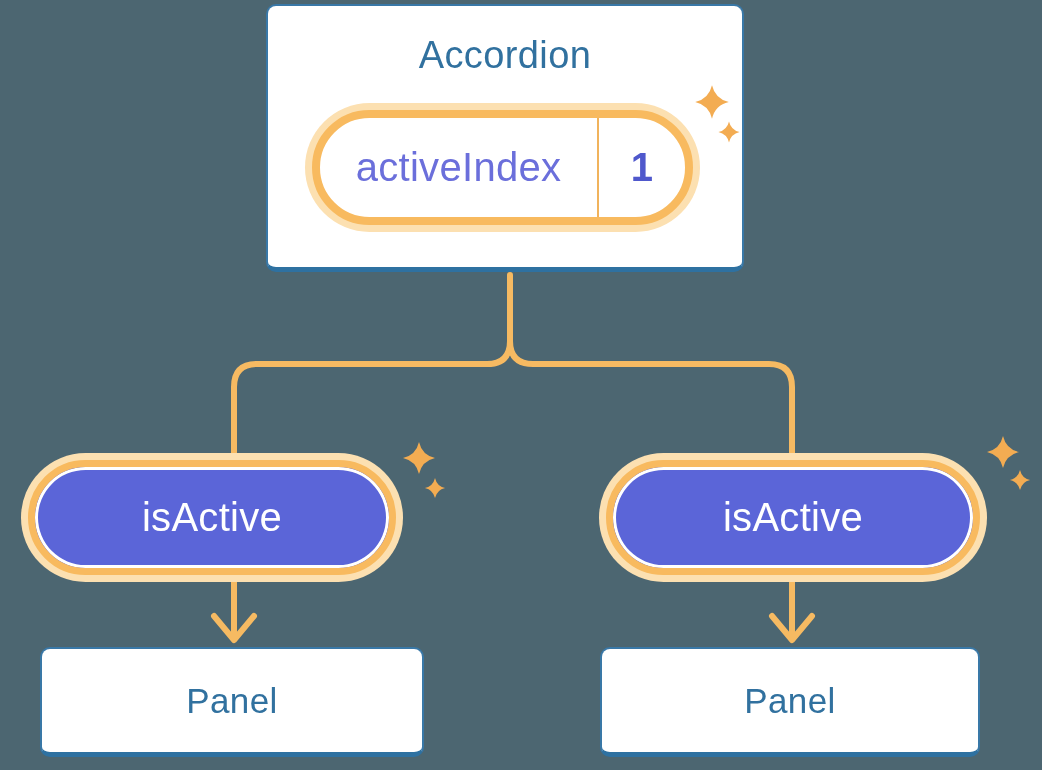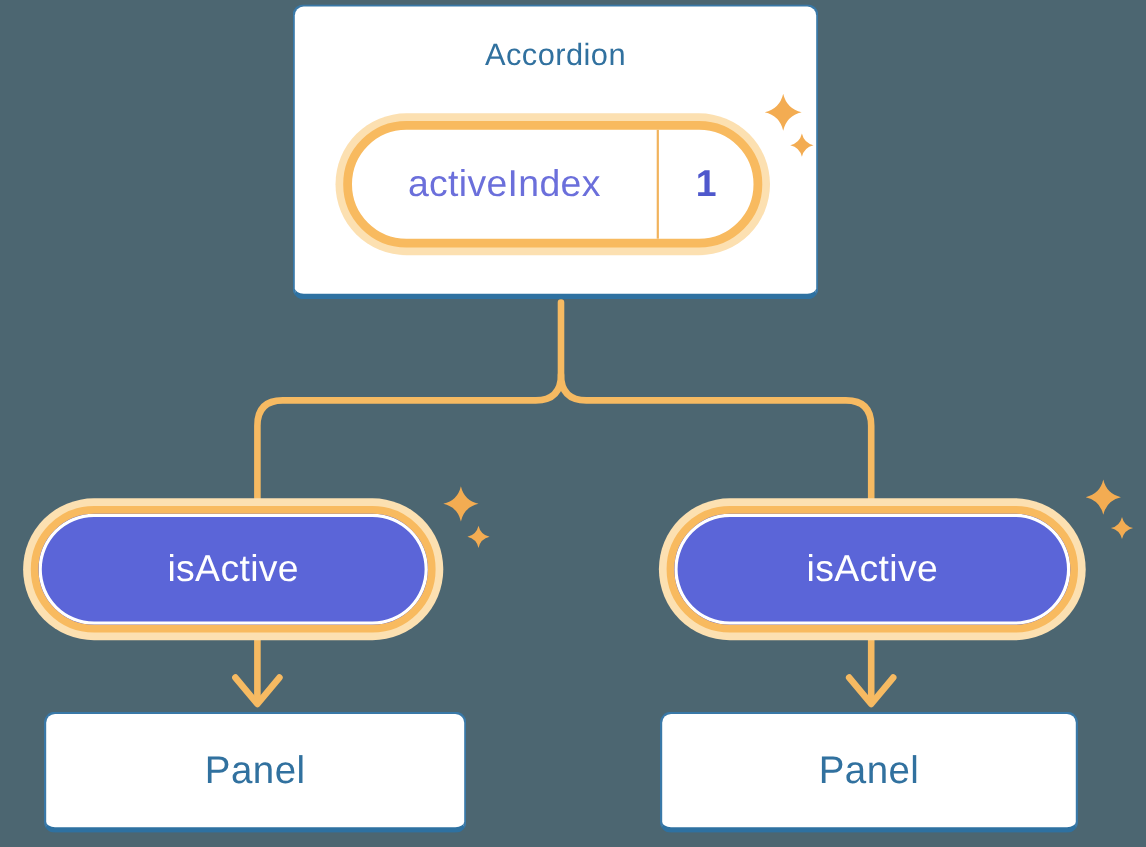--- a/index.html
+++ b/index.html
@@ -33,38 +33,38 @@
     background: #FFFFFF;
     border: 2px solid var(--box-border, #3978A7);
     border-bottom: 5px solid var(--box-border-bottom, #2E71A1);
     border-radius: 10px;
   }
   .accordion-box { left: 266px; top: 4px; width: 478px; height: 268px; }
   .box-title {
     position: absolute;
     left: 0; right: 0; top: 28px;
     text-align: center;
-    font-size: 28px;
+    font-size: 38px;
     font-weight: 500;
     letter-spacing: 0.4px;
     color: var(--heading-blue, #31719F);
   }
 
   .pill {
     position: absolute;
     box-sizing: border-box;
     display: flex;
     align-items: stretch;
     border-radius: 999px;
   }
   .pill-label, .pill-value {
     display: flex;
     align-items: center;
     justify-content: center;
-    font-size: 34px;
+    font-size: 40px;
     letter-spacing: 0.3px;
     text-align: center;
   }
   .pill-label { flex: 1; }
   .pill-value { font-weight: bold; }
 
   .state-pill {
     left: 44px; top: 104px;
     width: 381px; height: 115px;
     background: #FFFFFF;

